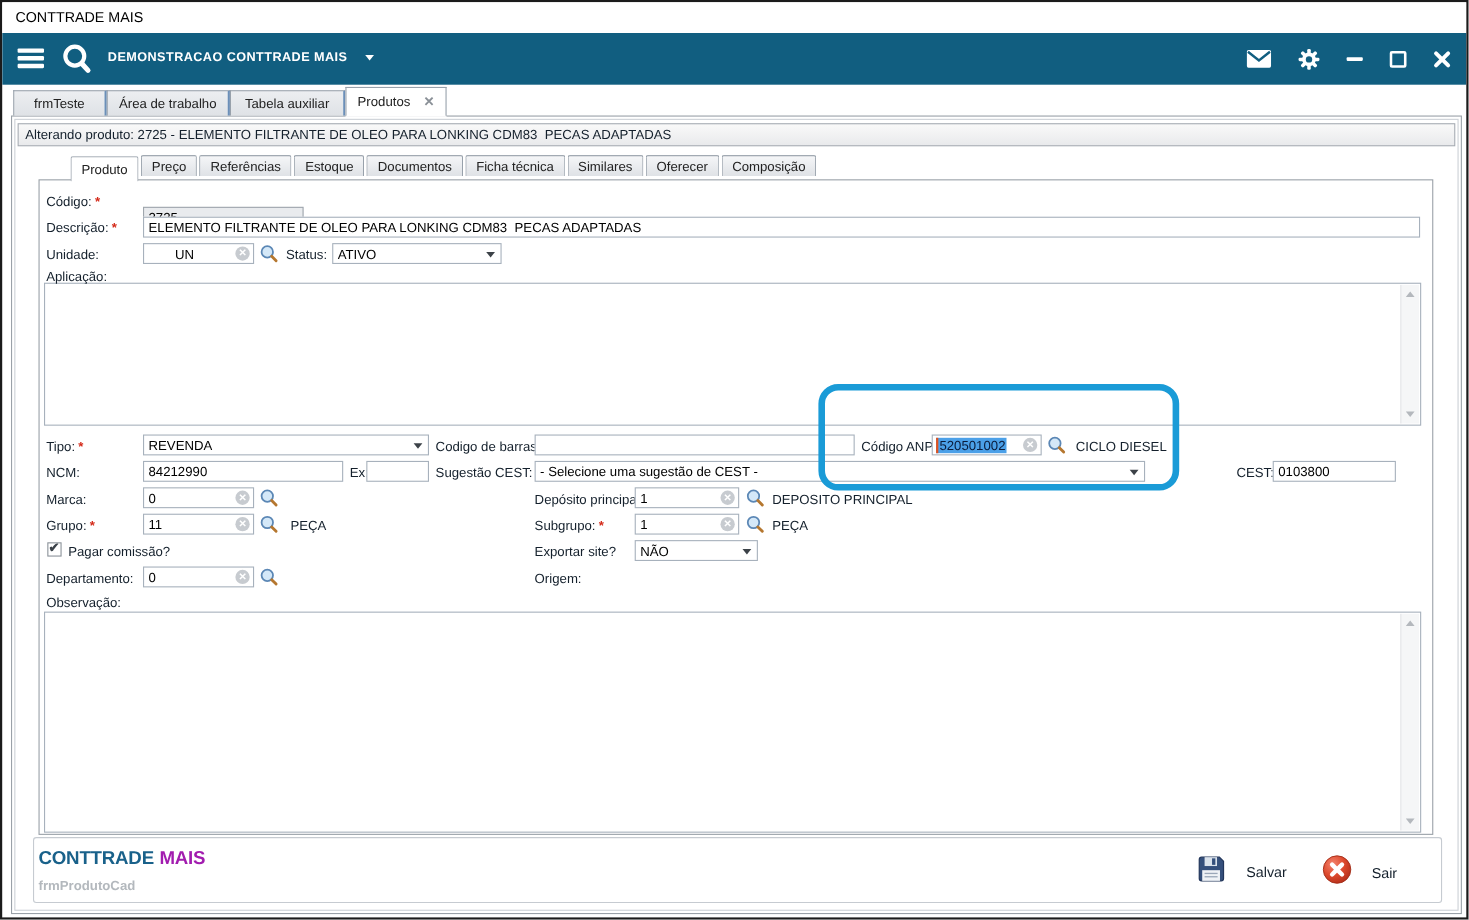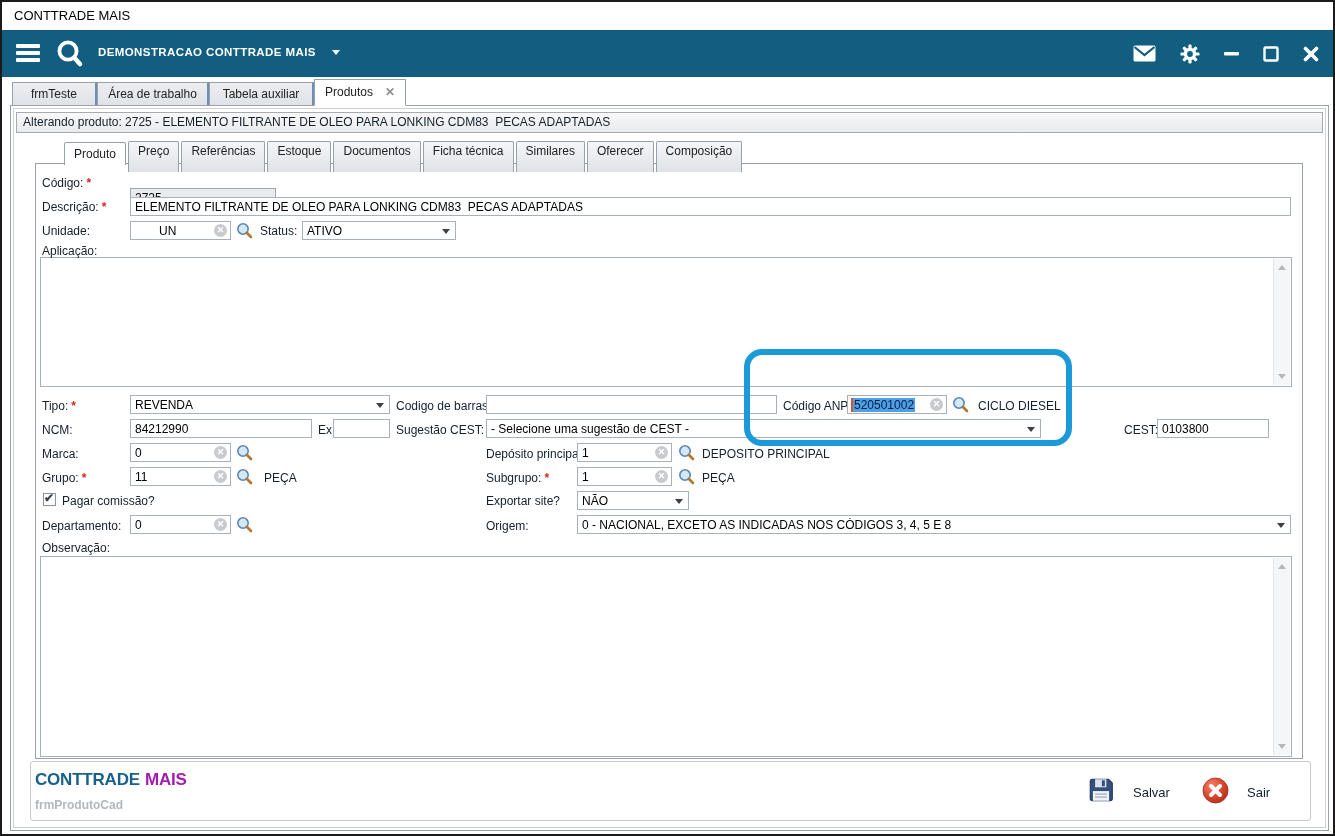--- a/index.html
+++ b/index.html
@@ -20,21 +20,21 @@
   .tabstrip{position:absolute;left:10px;top:76px;height:27px;display:flex;align-items:flex-end;z-index:4;}
   .otab{height:23px;line-height:23px;box-sizing:border-box;background:linear-gradient(#eceef1,#dfe2e6);border:1px solid #98a1ab;border-right:2px solid #6b8fb8;border-bottom:none;font-size:12px;color:#222;text-align:center;padding:0 10px;cursor:pointer;}
   .otab.active{height:27px;line-height:25px;background:#fff;border:1px solid #98a1ab;border-bottom:1px solid #fff;position:relative;bottom:-1px;z-index:6;display:flex;align-items:center;gap:12px;}
   .otab .closex{color:#8a9097;font-weight:bold;font-size:12px;cursor:pointer;}
   
   .main-panel{position:absolute;left:8px;top:103px;width:1319px;height:726px;border:1px solid #9aa1a8;box-sizing:border-box;background:#fff;}
   .host-panel{position:absolute;left:11px;top:106px;width:1313px;height:720px;border:1px solid #ccd1d6;box-sizing:border-box;background:#fff;}
   .status-bar{position:absolute;left:14px;top:110px;width:1307px;height:21px;box-sizing:border-box;border:1px solid #a5abb2;background:linear-gradient(#f9f9f9,#e9eaec);font-size:12px;color:#14202c;line-height:19px;padding-left:6px;white-space:pre;}
   
   .ftabs{position:absolute;left:38px;top:139px;height:22px;display:flex;align-items:flex-start;gap:2px;z-index:4;padding-left:24px;}
-  .ftab{height:31px;line-height:19px;box-sizing:border-box;background:linear-gradient(#f5f6f8,#dfe2e6);border:1px solid #98a1ab;border-bottom:none;border-radius:2px 2px 0 0;font-size:12px;color:#222;padding:0 9px;cursor:pointer;}
+  .ftab{height:19px;line-height:19px;box-sizing:border-box;background:linear-gradient(#f5f6f8,#dfe2e6);border:1px solid #98a1ab;border-bottom:none;border-radius:2px 2px 0 0;font-size:12px;color:#222;padding:0 9px;cursor:pointer;}
   .ftab.active{height:23px;line-height:22px;background:#fff;position:relative;bottom:-1px;z-index:6;}
   .form-box{position:absolute;left:33px;top:161px;width:1268px;height:596px;border:1px solid #9aa1a8;box-sizing:border-box;background:#fff;}
   
   .lbl{position:absolute;font-size:12px;color:#14202c;white-space:nowrap;z-index:2;}
   .req{color:#d42a1a;font-weight:bold;margin-left:3px;}
   .inp{position:absolute;height:19px;box-sizing:border-box;border:1px solid #a7b1bc;background:#fff;font-family:"Liberation Sans",sans-serif;font-size:12px;color:#000;padding:0 4px;z-index:2;}
   .inp.disabled{background:#e9ebee;border-color:#9fa6ad;}
   .inp.haspad{padding-right:18px;}
   .fakeinp{position:absolute;height:19px;box-sizing:border-box;border:1px solid #a7b1bc;background:#fff;font-size:12px;color:#000;display:flex;align-items:center;padding:0 3px;z-index:2;}
   .sel-text{background:#4ba0e8;color:#0a1c3c;padding:0 1px;border-left:2px solid #e0531f;}
@@ -268,24 +268,20 @@
   <span class="lbl" style="left:40px;top:517px">Departamento:</span>
   <input class="inp haspad" style="left: 128px; top: 513px; width: 101px;" value="0">
   <span class="clear-btn" style="left:212px;top:516px">✕</span>
   <span class="mag" style="left:234px;top:514px">
     <svg width="17" height="17" viewBox="0 0 17 17">
         <circle cx="7" cy="7" r="5.2" fill="#d4e8f8" stroke="#5b87b5" stroke-width="1.6"></circle>
         <line x1="11" y1="11" x2="15" y2="15" stroke="#b5772f" stroke-width="2.6" stroke-linecap="round"></line>
       </svg>
   </span>
   <span class="lbl" style="left:484px;top:517px">Origem:</span>
-  <div class="dd" style="left:575px;top:513px;width:714px">
-    <span class="ddtext">0 - NACIONAL, EXCETO AS INDICADAS NOS CÓDIGOS 3, 4, 5 E 8</span>
-      <span class="arrow"></span>
-  </div>
 
   <span class="lbl" style="left:40px;top:539px">Observação:</span>
   <div class="tarea" style="left:38px;top:554px;width:1252px;height:201px">
     <div class="vscroll">
         <span class="sarrow up"></span>
         <span class="sarrow down"></span>
       </div>
   </div>
 
   <div class="footer-box"></div>

